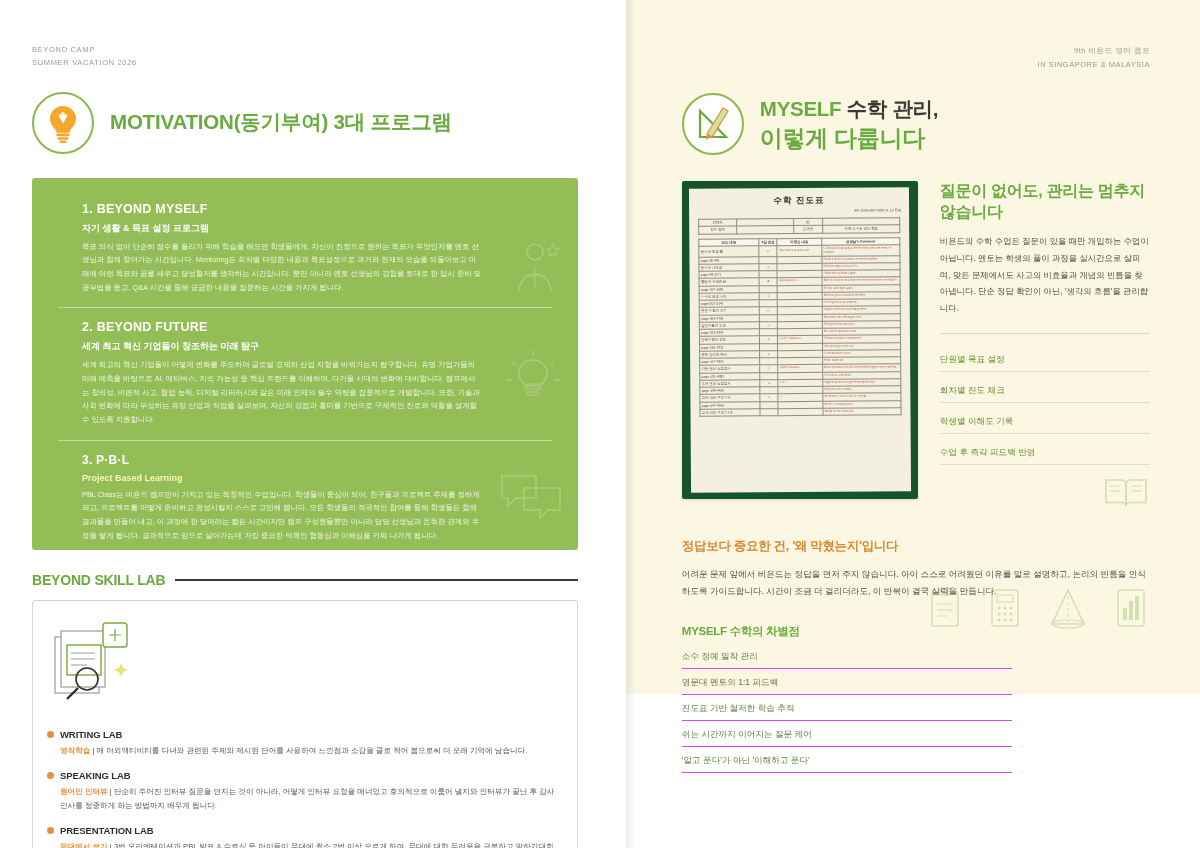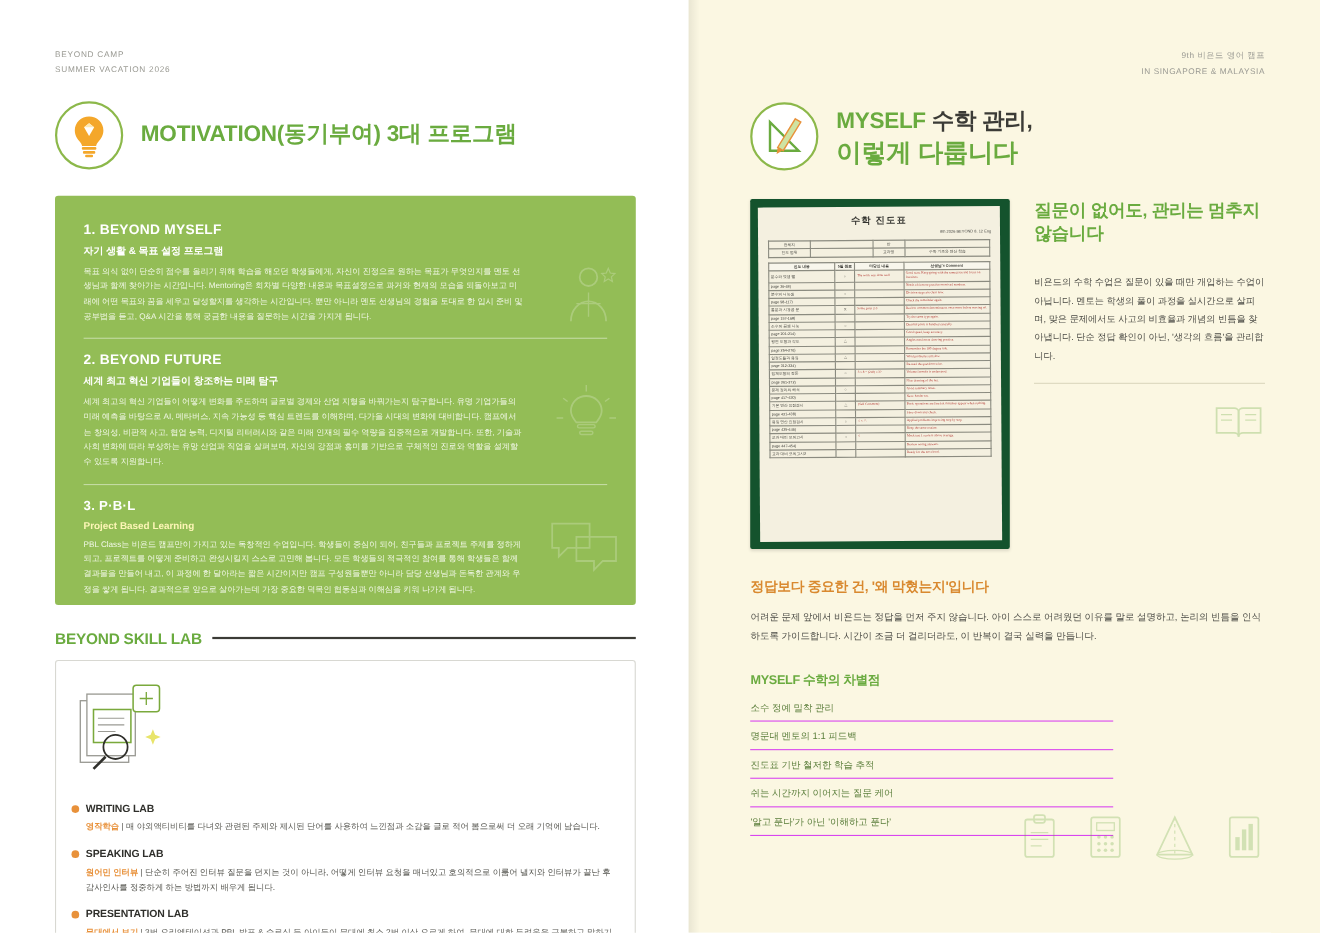--- a/index.html
+++ b/index.html
@@ -8,21 +8,21 @@
     font-family: "Liberation Sans", sans-serif;
     background: #ffffff;
     overflow: hidden;
   }
   .spread { display: flex; width: 1200px; height: 848px; }
 
   
   .page-left {
     width: 656px; height: 848px;
     background: #ffffff;
-    padding: 44px 48px 20px 50px;
+    padding: 44px 48px 20px 32px;
     position: relative;
   }
   .kicker {
     font-size: 7.5px; letter-spacing: .09em; color: #9a9a93;
     line-height: 1.7; text-transform: uppercase;
   }
   .head-row { display: flex; align-items: center; gap: 16px; margin-top: 22px; }
   .circle-badge {
     width: 62px; height: 62px; border-radius: 50%;
     border: 2px solid #8cb84a; background: #fff;
@@ -36,21 +36,21 @@
 
   .green-panel {
     margin-top: 24px;
     background: #93bd56;
     border-radius: 3px;
     padding: 24px 26px 22px 26px;
     position: relative;
     overflow: hidden;
     height: 372px;
   }
-  .gp-block { position: relative; z-index: 2; }
+  .gp-block { position: relative; z-index: 2; margin-left: 24px; }
   .gp-h {
     font-size: 12.5px; font-weight: 700; color: #ffffff; letter-spacing: .02em;
     margin-bottom: 6px;
   }
   .gp-sub { font-size: 9px; font-weight: 700; color: #ffffff; margin-bottom: 5px; }
   .gp-body { font-size: 7.4px; color: #f2f8e8; line-height: 1.85; max-width: 400px; }
   .gp-div { height: 1px; background: rgba(255,255,255,.45); margin: 13px 0 12px 0; width: 100%; }
   .gp-h.small { font-size: 12px; }
   .gp-sub.yellow { color: #fdf6b6; }
   .ghost { position: absolute; right: 14px; opacity: .22; z-index: 1; }
@@ -66,21 +66,21 @@
   .sl-items { flex: 1; }
   .sl-item + .sl-item { margin-top: 12px; }
   .sl-item-h { display: flex; align-items: center; gap: 6px; }
   .sl-dot { width: 7px; height: 7px; border-radius: 50%; background: #e8913a; flex: 0 0 7px; }
   .sl-item-title { font-size: 9.5px; font-weight: 700; color: #2f2f2b; letter-spacing: -.1px;}
   .sl-item-body { font-size: 7.6px; color: #55554f; line-height: 1.85; margin-top: 4px; padding-left: 13px; }
   .sl-item-body .tag { color: #e8913a; font-weight: 700; }
 
   
   .page-right {
-    width: 600px; height: 848px;
+    width: 600px; height: 694px;
     background: #fbf7e2;
     padding: 44px 50px 20px 56px;
     position: relative;
   }
   .kicker-r { text-align: right; font-size: 7.5px; letter-spacing: .07em; color: #9a9a93; line-height: 1.8; }
   .r-head-row { display: flex; align-items: center; gap: 16px; margin-top: 22px; }
   .r-title .l1 { font-size: 20.5px; font-weight: 700; color: #3b3b36; letter-spacing: -.3px; }
   .r-title .l1 .g { color: #6aab3f; }
   .r-title .l2 { font-size: 23px; font-weight: 700; color: #6aab3f; letter-spacing: -.3px; }
 
@@ -97,21 +97,21 @@
   .paper-title { text-align: center; font-size: 8.5px; font-weight: 700; color: #33332f; margin-top: 7px; letter-spacing: .12em;}
   .paper-sub { text-align: right; font-size: 3.6px; color: #4b4b46; padding-right: 8px; margin-top: 2px;}
   .tbl { width: 92%; margin: 5px auto 0 auto; border-collapse: collapse; }
   .tbl td, .tbl th { border: .5px solid #8b8b80; font-size: 3.4px; color: #3a3a35; padding: 1px 1.5px; line-height: 1.25; }
   .tbl th { font-weight: 700; background: rgba(255,255,255,.4); text-align: center; }
   .tbl .c { text-align: center; }
   .hw-note { color: #b1352f; font-size: 3px; line-height: 1.3; font-family: "Liberation Serif", serif; display:block;}
 
   .r-col { flex: 1; }
   .r-h3 { font-size: 16px; font-weight: 700; color: #6aab3f; letter-spacing: -.3px; }
-  .r-p { font-size: 8.4px; color: #4c4c46; line-height: 2.0; margin-top: 25px; }
+  .r-p { font-size: 8.4px; color: #4c4c46; line-height: 2.0; margin-top: 10px; }
   .r-hr { height: 1px; background: #dcd8bf; margin: 16px 0 14px 0; }
   .chk-list { margin-top: 2px; }
   .chk-row { padding: 0 0 5px 0; border-bottom: 1px solid #e2dec5; margin-bottom: 7px; }
   .chk-row span { font-size: 8.6px; color: #5f8f33; }
 
   .r-sec2 { margin-top: 26px; }
   .r-h4 { font-size: 12.5px; font-weight: 700; color: #d9892f; letter-spacing: -.3px; }
   .r-p2 { font-size: 8.6px; color: #4c4c46; line-height: 2.0; margin-top: 11px; max-width: 470px;}
   .r-sec3 { margin-top: 24px; }
   .r-h5 { font-size: 11.5px; font-weight: 700; color: #6aab3f; letter-spacing: -.3px; }
@@ -498,20 +498,26 @@
                 </tr>
           </tbody>
             </table>
         </div>
       </div>
 
       <div class="r-col">
         <div class="r-h3">질문이 없어도, 관리는 멈추지 않습니다</div>
         <div class="r-p">비욘드의 수학 수업은 질문이 있을 때만 개입하는 수업이 아닙니다. 멘토는 학생의 풀이 과정을 실시간으로 살피며, 맞은 문제에서도 사고의 비효율과 개념의 빈틈을 찾아냅니다. 단순 정답 확인이 아닌, '생각의 흐름'을 관리합니다.</div>
         <div class="r-hr"></div>
+        <div class="chk-list">
+          <div class="chk-row"><span>단원별 목표 설정</span></div>
+          <div class="chk-row"><span>회차별 진도 체크</span></div>
+          <div class="chk-row"><span>학생별 이해도 기록</span></div>
+          <div class="chk-row"><span>수업 후 즉각 피드백 반영</span></div>
+        </div>
         <div style="display:flex;justify-content:flex-end;margin-top:6px;opacity:.3;">
           <svg width="48" height="40" viewBox="0 0 48 40">
               <path d="M4 8h16c2 0 4 1.5 4 3.5V34c0-2-2-3.5-4-3.5H4z" fill="none" stroke="#6aab3f" stroke-width="1.6"></path>
               <path d="M44 8H28c-2 0-4 1.5-4 3.5V34c0-2 2-3.5 4-3.5h16z" fill="none" stroke="#6aab3f" stroke-width="1.6"></path>
               <path d="M8 14h10M8 19h10M30 14h10M30 19h10" stroke="#6aab3f" stroke-width="1.1"></path>
             </svg>
         </div>
       </div>
     </div>
 

